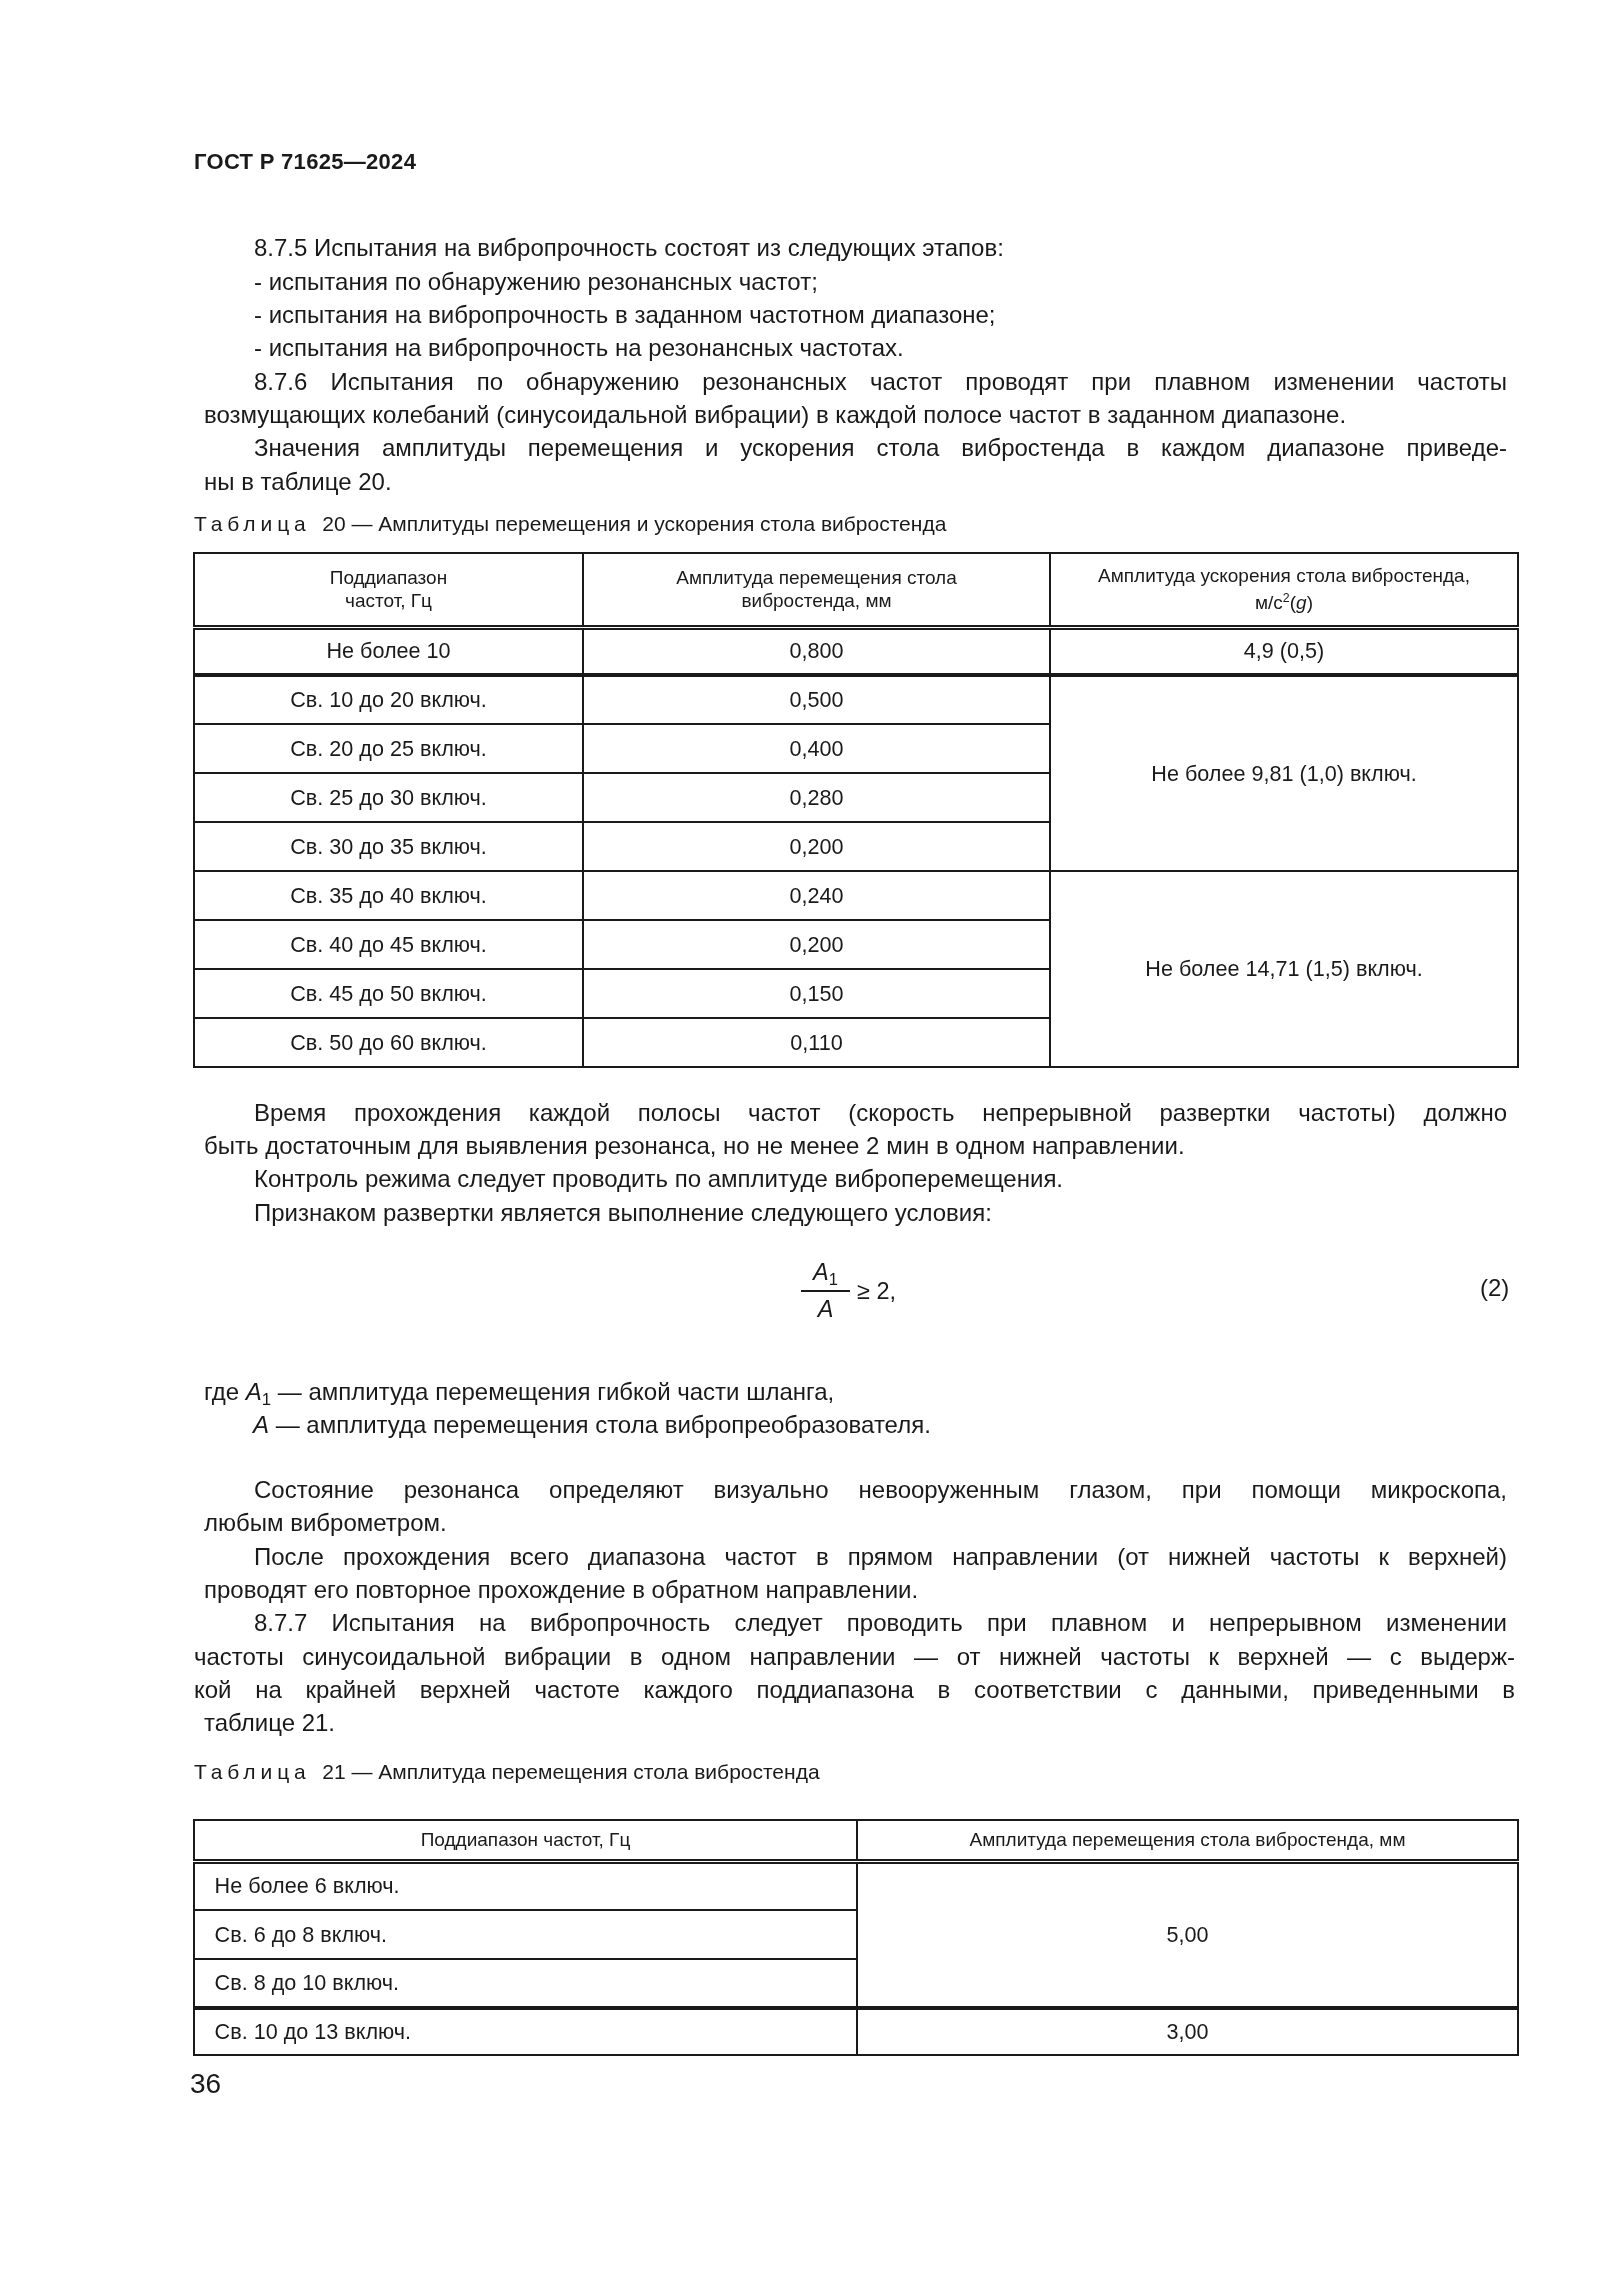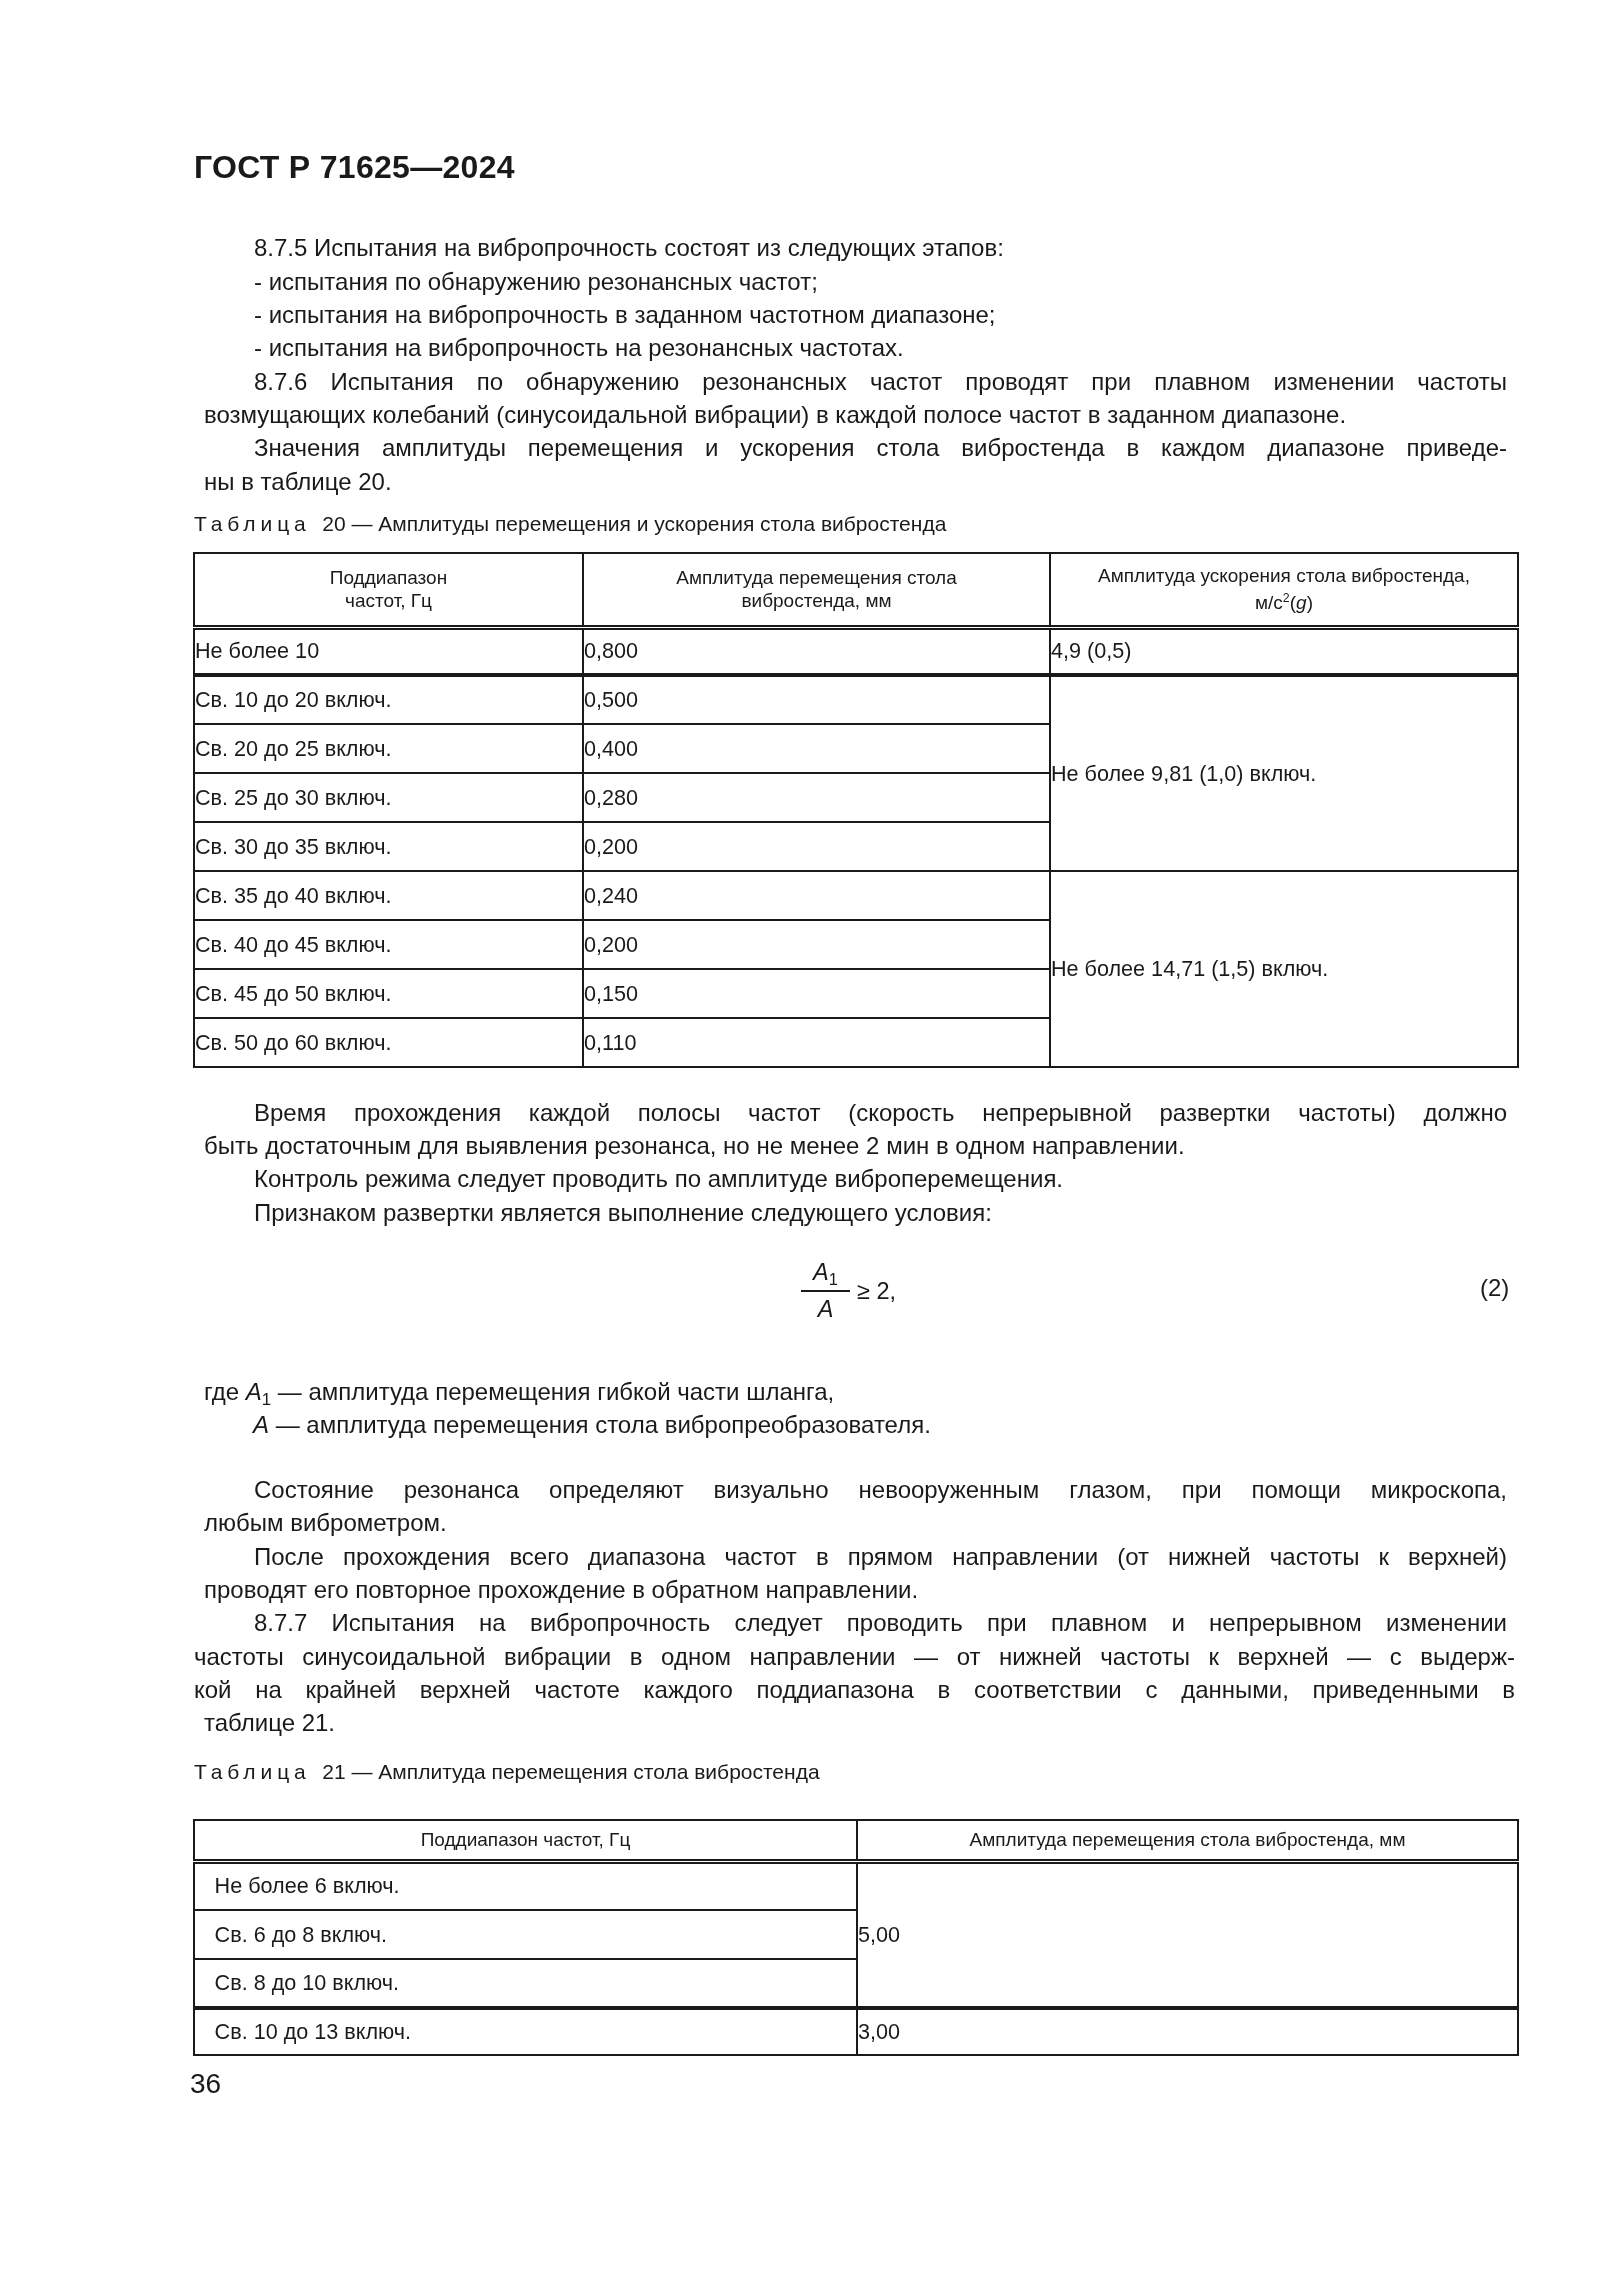--- a/index.html
+++ b/index.html
@@ -1,29 +1,29 @@
 <!DOCTYPE html>
 <html><head>
 <meta charset="utf-8">
 <style>
   html, body { margin: 0; padding: 0; background: #ffffff; }
   body { width: 1621px; height: 2293px; position: relative; overflow: hidden;
          font-family: "Liberation Sans", "DejaVu Sans", sans-serif; color: #1a1a1a; }
   .abs { position: absolute; }
-  .doc-header { left: 194px; top: 149px; font-size: 32px; font-weight: bold; letter-spacing: 0.3px; }
+  .doc-header { left: 194px; top: 149px; font-size: 22px; font-weight: bold; letter-spacing: 0.3px; }
   .line { position: absolute; white-space: nowrap; font-size: 24px; line-height: 33px; }
   .just { left: 194px; width: 1321px; text-align: justify; text-align-last: justify; white-space: normal; }
   .ind { left: 254px; }
   .flush { left: 204px; }
   .caption { position: absolute; left: 194px; font-size: 21px; line-height: 27.4px; white-space: nowrap; }
   .caption .sp { letter-spacing: 4.9px; }
   table.t { position: absolute; border-collapse: collapse; table-layout: fixed; }
   table.t td, table.t th { border: 2px solid #1a1a1a; padding: 0; vertical-align: middle; font-weight: normal; }
   table.t th { font-size: 19px; line-height: 23.5px; text-align: center; }
-  table.t td { font-size: 21.6px; text-align: left; }
+  table.t td { font-size: 21.6px; text-align: center; }
   table.t thead tr th { border-bottom: 5.9px double #1a1a1a; }
   table.t .left { text-align: left; padding-left: 19.6px; }
   .frac { position: absolute; left: 801px; top: 1257px; width: 49px; text-align: center; font-size: 23.5px; font-style: italic; }
   .frac .num { display: block; height: 31px; line-height: 31px; }
   .frac .bar { display: block; height: 2px; background: #1a1a1a; margin: 2px 0; }
   .frac .den { display: block; height: 31px; line-height: 31px; }
   .rel { position: absolute; left: 857px; top: 1278px; font-size: 23.5px; }
   .eqno { position: absolute; left: 1480px; top: 1274px; font-size: 24px; }
   sub { font-size: 70%; vertical-align: -4.9px; font-style: normal; }
   .it { font-style: italic; }

